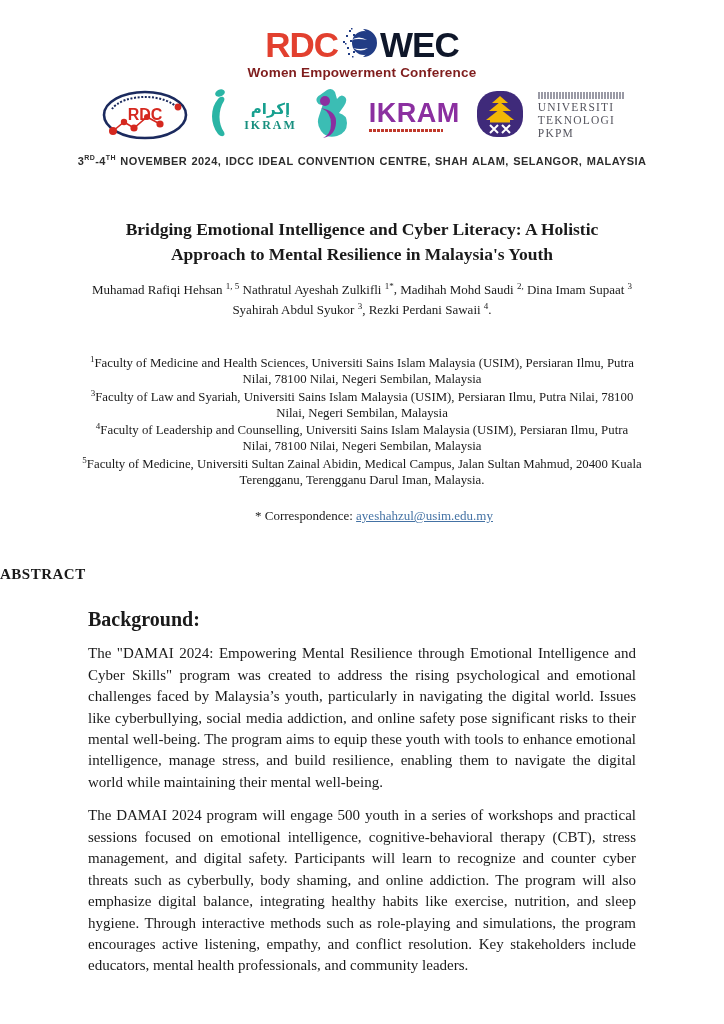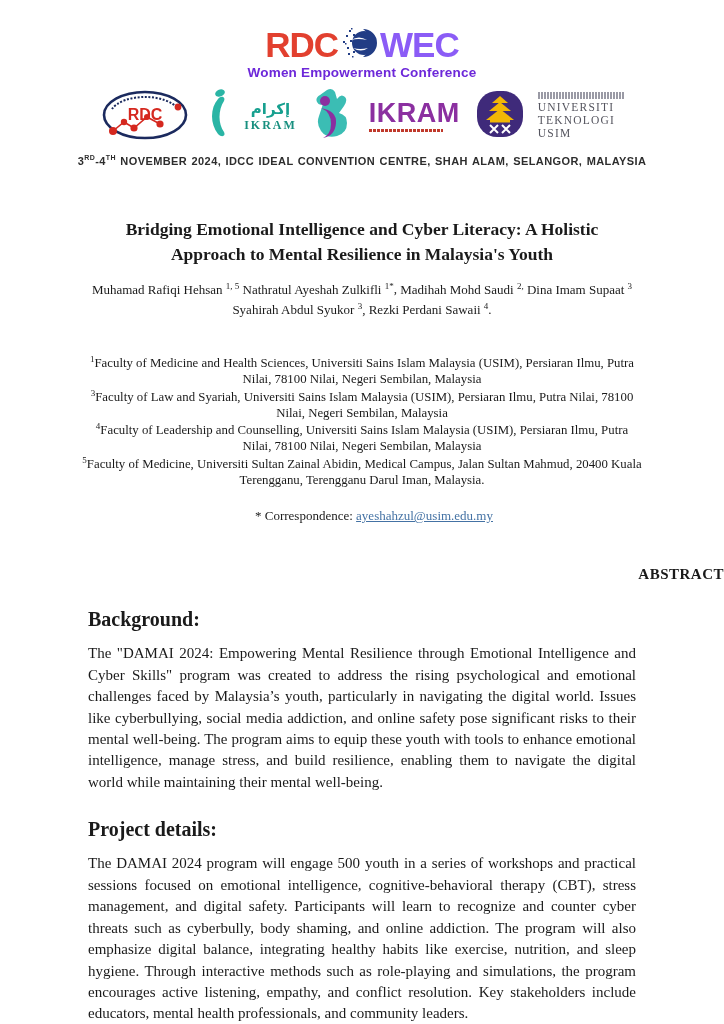--- a/index.html
+++ b/index.html
@@ -11,22 +11,22 @@
     margin: 12px auto;
     background: #ffffff;
     font-family: "Liberation Serif", serif;
     color: #1a1a1a;
     overflow: hidden;
   }
   
   .conf-header { padding-top: 14px; text-align: center; font-family: "Liberation Sans", sans-serif; }
   .main-logo { display: flex; justify-content: center; align-items: center; gap: 3px; line-height: 1; }
   .logo-rdc { font-size: 35px; font-weight: 800; color: #e2402f; letter-spacing: -1px; }
-  .logo-wec { font-size: 35px; font-weight: 800; color: #8b5cf6; letter-spacing: -1px; }
-  .logo-subtitle { font-size: 13.5px; font-weight: 700; color: #6d28d9; margin-top: 2px; letter-spacing: 0.2px; }
+  .logo-wec { font-size: 35px; font-weight: 800; color: #0f172a; letter-spacing: -1px; }
+  .logo-subtitle { font-size: 13.5px; font-weight: 700; color: #7f1d1d; margin-top: 2px; letter-spacing: 0.2px; }
   .partner-row { display: flex; justify-content: center; align-items: center; gap: 16px; margin-top: 8px; height: 56px; }
   .partner { display: flex; align-items: center; gap: 14px; }
   .ikram-txt { display: flex; flex-direction: column; align-items: center; line-height: 1; }
   .ikram-arabic { font-family: "DejaVu Sans", sans-serif; font-size: 15px; font-weight: 700; color: #17a08f; }
   .ikram-latin { font-family: "Liberation Serif", serif; font-size: 12px; font-weight: 700; color: #178f7f; letter-spacing: 2px; margin-top: 2px; }
   .pkpm-txt { display: flex; flex-direction: column; align-items: flex-start; line-height: 1; }
   .pkpm-name { font-size: 27px; font-weight: 800; color: #8b2fa0; letter-spacing: 0.5px; }
   .pkpm-tagline { width: 74px; height: 3px; margin-top: 2px; background: repeating-linear-gradient(90deg,#c0392b 0 3px,#ffffff 3px 4px); }
   .uitm-txt { display: flex; flex-direction: column; align-items: flex-start; line-height: 1.15; }
   .uitm-jawi { width: 86px; height: 7px; background: repeating-linear-gradient(90deg,#9a9aa5 0 2px,#ffffff 2px 3px); margin-bottom: 2px; }
@@ -34,21 +34,21 @@
   .banner { margin-top: 10px; font-size: 11px; font-weight: 700; color: #2d2d2d; letter-spacing: 0.4px; word-spacing: 1px; }
   .banner sup { font-size: 7px; }
   
   .paper-title { margin-top: 50px; padding: 0 92px; text-align: center; font-size: 17.5px; font-weight: 700; line-height: 1.45; }
   .author-line { margin-top: 12px; padding: 0 84px; text-align: center; font-size: 13px; line-height: 1.55; }
   .author-line sup { font-size: 9px; }
   .affiliations { margin-top: 34px; padding: 0 80px; text-align: center; font-size: 12.8px; line-height: 1.22; }
   .affiliation sup { font-size: 9px; }
   .correspondence { margin-top: 20px; text-align: center; font-size: 13px; padding-left: 24px; }
   .correspondence a { color: #4472a4; text-decoration: underline; }
-  .abstract-heading { margin-top: 42px; text-align: right; font-size: 15px; font-weight: 700; letter-spacing: 0.5px; }
+  .abstract-heading { margin-top: 42px; text-align: left; font-size: 15px; font-weight: 700; letter-spacing: 0.5px; }
   .sections { padding: 0 88px; }
   .sec-heading { margin-top: 25px; font-size: 20px; font-weight: 700; }
   .sec-body { margin-top: 12px; font-size: 15px; line-height: 1.43; text-align: justify; }
 </style>
 </head>
 <body>
 
 <div class="page">
 
   <div class="conf-header">
@@ -128,21 +128,21 @@
             <path d="M24 12 l11 9 h-22 z" fill="#f2b705"></path>
             <path d="M24 19 l14 11 h-28 z" fill="#f2b705"></path>
             <rect x="14" y="30" width="20" height="2.5" fill="#f2b705"></rect>
             <path d="M14 35 l8 8 m0 -8 l-8 8 m12 -8 l8 8 m0 -8 l-8 8" stroke="#ffffff" stroke-width="2" fill="none"></path>
           </svg>
         </span>
         <span class="uitm-txt">
           <span class="uitm-jawi"></span>
           <span class="uitm-name">UNIVERSITI</span>
           <span class="uitm-name">TEKNOLOGI</span>
-          <span class="uitm-name">USIM</span>
+          <span class="uitm-name">PKPM</span>
         </span>
       </span>
     </div>
 
     <div class="banner"><span>3</span><sup>RD</sup><span>-4</span><sup>TH</sup><span> NOVEMBER 2024, IDCC IDEAL CONVENTION CENTRE, SHAH ALAM, SELANGOR, MALAYSIA</span></div>
   </div>
 
   <h1 class="paper-title">Bridging Emotional Intelligence and Cyber Literacy: A Holistic Approach to Mental Resilience in Malaysia's Youth</h1>
 
   <div class="author-line"><span>Muhamad Rafiqi Hehsan <sup>1, 5</sup></span> <span>Nathratul Ayeshah Zulkifli <sup>1*</sup></span>, <span>Madihah Mohd Saudi <sup>2,</sup></span> <span>Dina Imam Supaat <sup>3</sup></span> <span>Syahirah Abdul Syukor <sup>3</sup></span>, <span>Rezki Perdani Sawaii <sup>4</sup></span>.</div>
@@ -156,17 +156,16 @@
 
   <div class="correspondence">
     <span>* Correspondence: </span><a href="#">ayeshahzul@usim.edu.my</a>
   </div>
 
   <div class="abstract-heading">ABSTRACT</div>
 
   <div class="sections">
       <div class="sec-heading">Background:</div>
       <p class="sec-body">The "DAMAI 2024: Empowering Mental Resilience through Emotional Intelligence and Cyber Skills" program was created to address the rising psychological and emotional challenges faced by Malaysia’s youth, particularly in navigating the digital world. Issues like cyberbullying, social media addiction, and online safety pose significant risks to their mental well-being. The program aims to equip these youth with tools to enhance emotional intelligence, manage stress, and build resilience, enabling them to navigate the digital world while maintaining their mental well-being.</p>
-      <div class="sec-heading">Project details:</div>
       <p class="sec-body">The DAMAI 2024 program will engage 500 youth in a series of workshops and practical sessions focused on emotional intelligence, cognitive-behavioral therapy (CBT), stress management, and digital safety. Participants will learn to recognize and counter cyber threats such as cyberbully, body shaming, and online addiction. The program will also emphasize digital balance, integrating healthy habits like exercise, nutrition, and sleep hygiene. Through interactive methods such as role-playing and simulations, the program encourages active listening, empathy, and conflict resolution. Key stakeholders include educators, mental health professionals, and community leaders.</p>
     </div>
 
 </div>
 
 </body></html>

